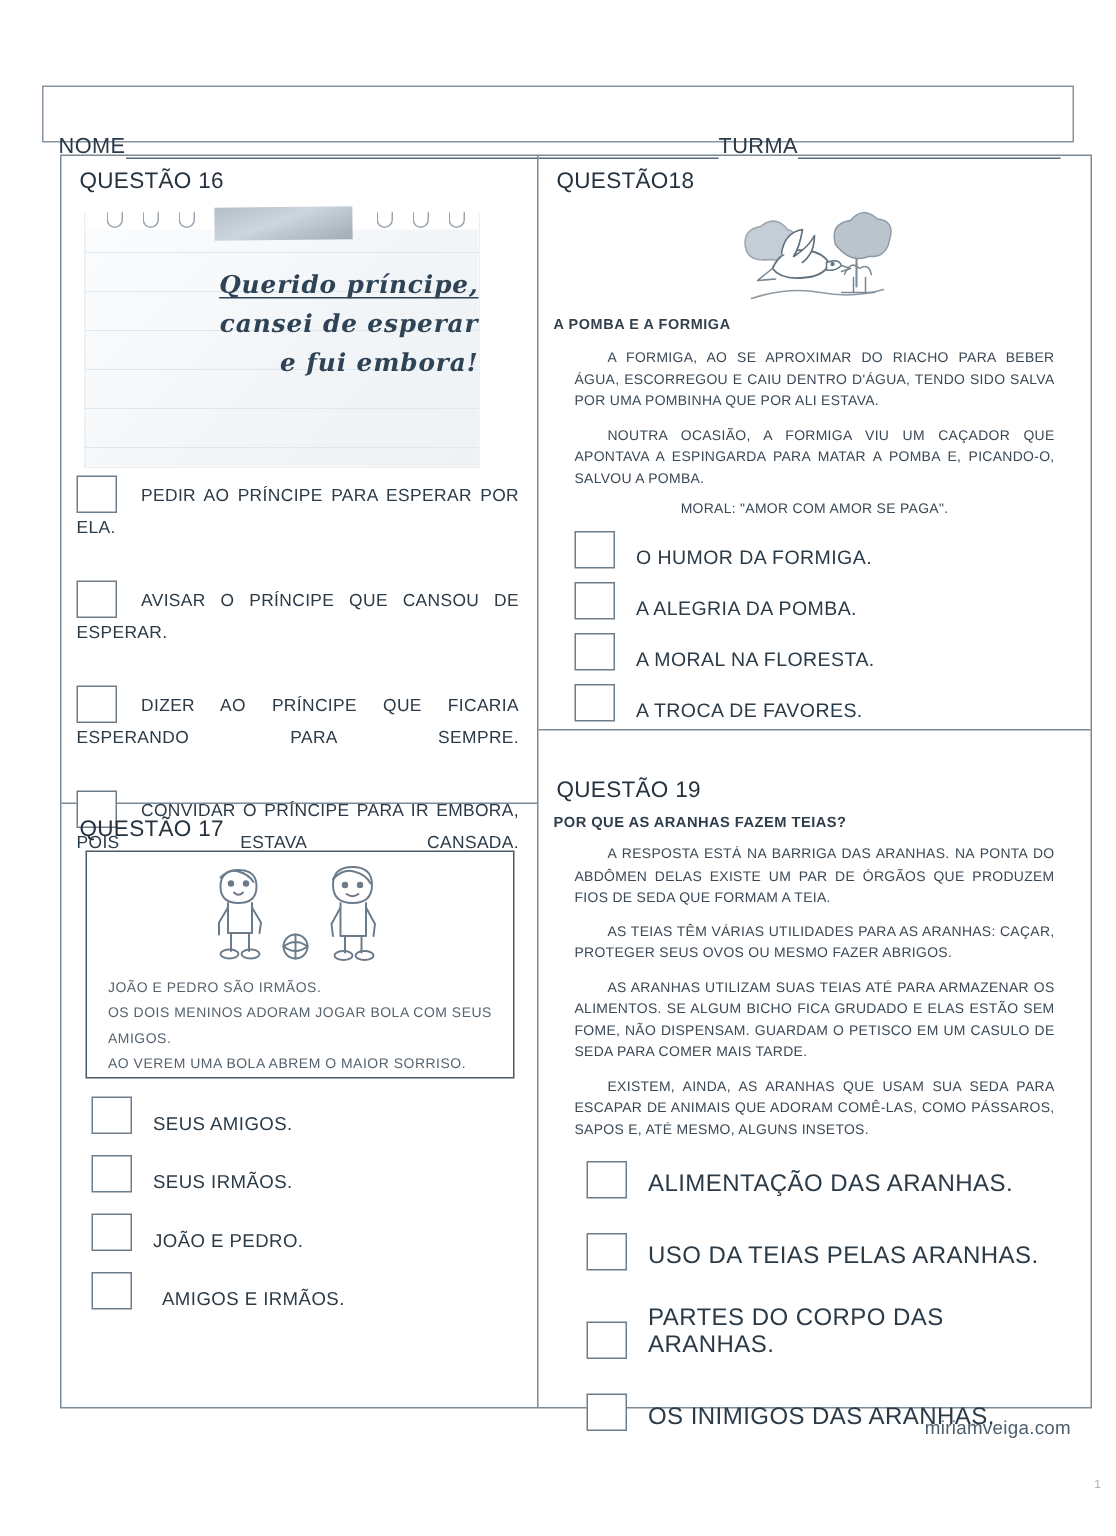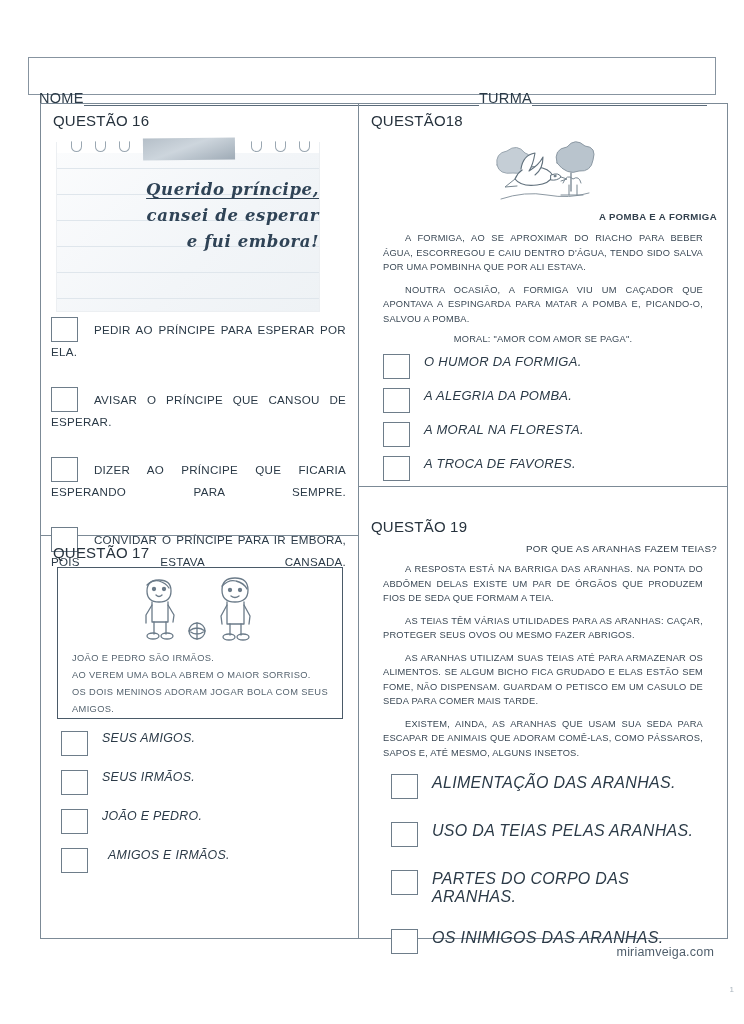--- a/index.html
+++ b/index.html
@@ -170,25 +170,24 @@
     box-sizing: border-box;
     vertical-align: -8px;
     margin-right: 16px;
     background: #fff;
   }
   .opt.q16 { text-align: justify; text-justify: inter-word; }
   .opt.q16::after { content: ""; display: inline-block; width: 100%; }
 
   .opt-simple {
     display: flex;
-    align-items: flex-start;
+    align-items: flex-end;
     font-size: 12.4px;
     letter-spacing: .3px;
     margin-bottom: 14px;
-    font-style: italic;
   }
   .opt-simple .box {
     flex: 0 0 auto;
     width: 27px; height: 25px;
     border: 1.3px solid #6e7d8a;
     box-sizing: border-box;
     margin-right: 14px;
     background: #fff;
   }
 
@@ -218,21 +217,21 @@
     letter-spacing: .35px;
     color: #55636f;
   }
 
   
   .fable-art {
     display: block;
     margin: 4px auto 2px auto;
   }
   .fable-title {
-    text-align: right;
+    text-align: left;
     font-size: 9.6px;
     font-weight: bold;
     letter-spacing: .4px;
     margin: 2px 0 9px 0;
     color: #33414e;
   }
   .para {
     font-size: 9.3px;
     line-height: 14.5px;
     letter-spacing: .2px;
@@ -247,23 +246,23 @@
     text-align: center;
     margin: 0 14px 10px 14px;
     color: #3a4855;
   }
 
   .opt-18 { margin-left: 14px; }
   .opt-18 .opt-simple { font-size: 13px; margin-bottom: 9px; }
 
   
   .q19-title {
-    text-align: right;
+    text-align: left;
     font-size: 9.8px;
-    font-weight: normal;
+    font-weight: bold;
     letter-spacing: .3px;
     margin: 8px 0 8px 0;
     color: #2f3d4a;
   }
   .opt-19 { margin: 14px 0 0 22px; }
   .opt-19 .opt-simple { font-size: 16px; margin-bottom: 23px; }
 
   
   .footer {
     position: absolute;
@@ -358,22 +357,22 @@
               <path d="M102 28 l0 22 l17 0 l0 -22"></path>
               <path d="M102 31 l-6 11 l1 8"></path>
               <path d="M119 31 l6 11 l-1 8"></path>
               <path d="M105 50 l0 11 M116 50 l0 11"></path>
               <ellipse cx="104" cy="63" rx="6" ry="3"></ellipse>
               <ellipse cx="118" cy="63" rx="6" ry="3"></ellipse>
             </g>
           </svg>
           <div class="pic-lines">
             <div>JOÃO E PEDRO SÃO IRMÃOS.</div>
+            <div>OS DOIS MENINOS ADORAM JOGAR BOLA COM SEUS AMIGOS.</div>
             <div>AO VEREM UMA BOLA ABREM O MAIOR SORRISO.</div>
-            <div>OS DOIS MENINOS ADORAM JOGAR BOLA COM SEUS AMIGOS.</div>
           </div>
         </div>
 
         <div style="margin-left:10px;margin-top:12px;">
           <div class="opt-simple">
               <span class="box"></span>
               <span>SEUS AMIGOS.</span>
             </div>
           <div class="opt-simple">
               <span class="box"></span>

